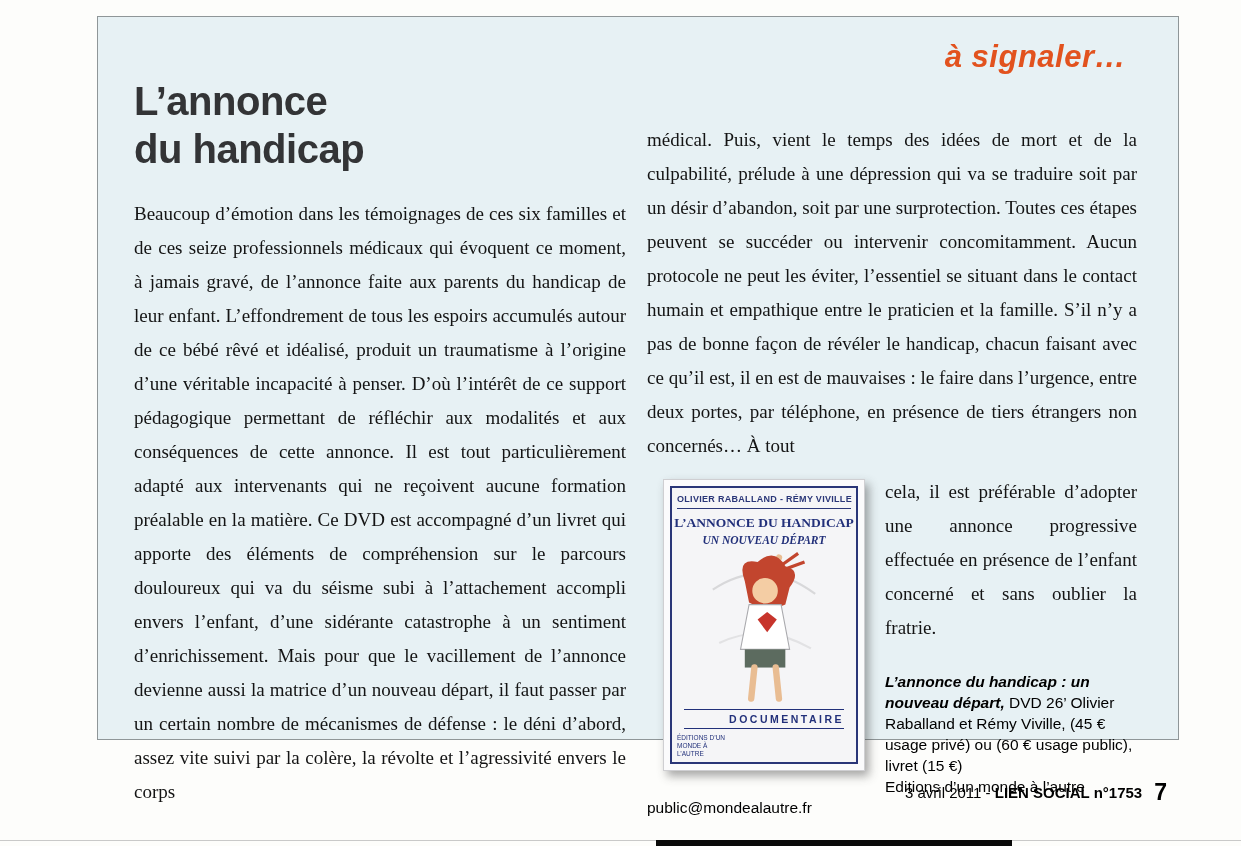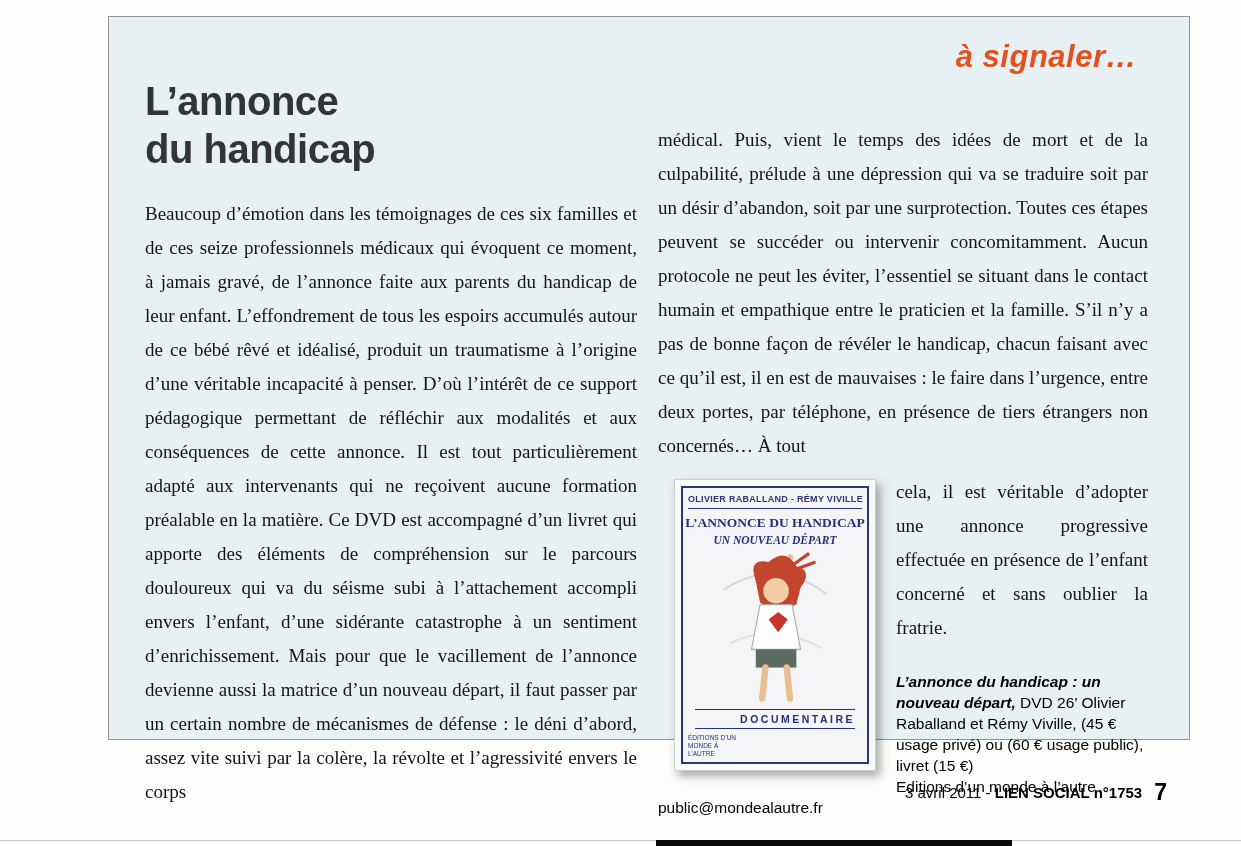--- a/index.html
+++ b/index.html
@@ -11,21 +11,21 @@
     height: 846px;
     background: #fdfdfb;
     position: relative;
     overflow: hidden;
     font-family: "Liberation Serif", serif;
   }
 
   
   .page-box {
     position: absolute;
-    left: 108px;
+    left: 97px;
     top: 16px;
     width: 1082px;
     height: 724px;
     background: #e7f1f4;
     border: 1px solid #8f9698;
     box-sizing: border-box;
   }
 
   .section-label {
     position: absolute;
@@ -255,21 +255,21 @@
 
               <path d="M51,113 L48,142" stroke="#e9bd93" stroke-width="6" stroke-linecap="round"></path>
               <path d="M71,113 L74,142" stroke="#e9bd93" stroke-width="6" stroke-linecap="round"></path>
             </svg>
           </div>
           <div class="dvd-genre">DOCUMENTAIRE</div>
           <div class="dvd-publisher">ÉDITIONS D’UN MONDE À L’AUTRE</div>
         </div>
       </div>
 
-      <p class="body-text">cela, il est véritable d’adopter une annonce progressive effectuée en présence de l’enfant concerné et sans oublier la fratrie.</p>
+      <p class="body-text">cela, il est préférable d’adopter une annonce progressive effectuée en présence de l’enfant concerné et sans oublier la fratrie.</p>
 
       <div class="caption">
         <p><span class="cap-bold">L’annonce du handicap : un nouveau départ,</span><span> DVD 26’ Olivier Raballand et Rémy Viville, (45 € usage privé) ou (60 € usage public), livret (15 €)</span></p>
         <p>Editions d’un monde à l’autre</p>
         <p>public@mondealautre.fr</p>
       </div>
 
     </div>
   </div>
 </div>

